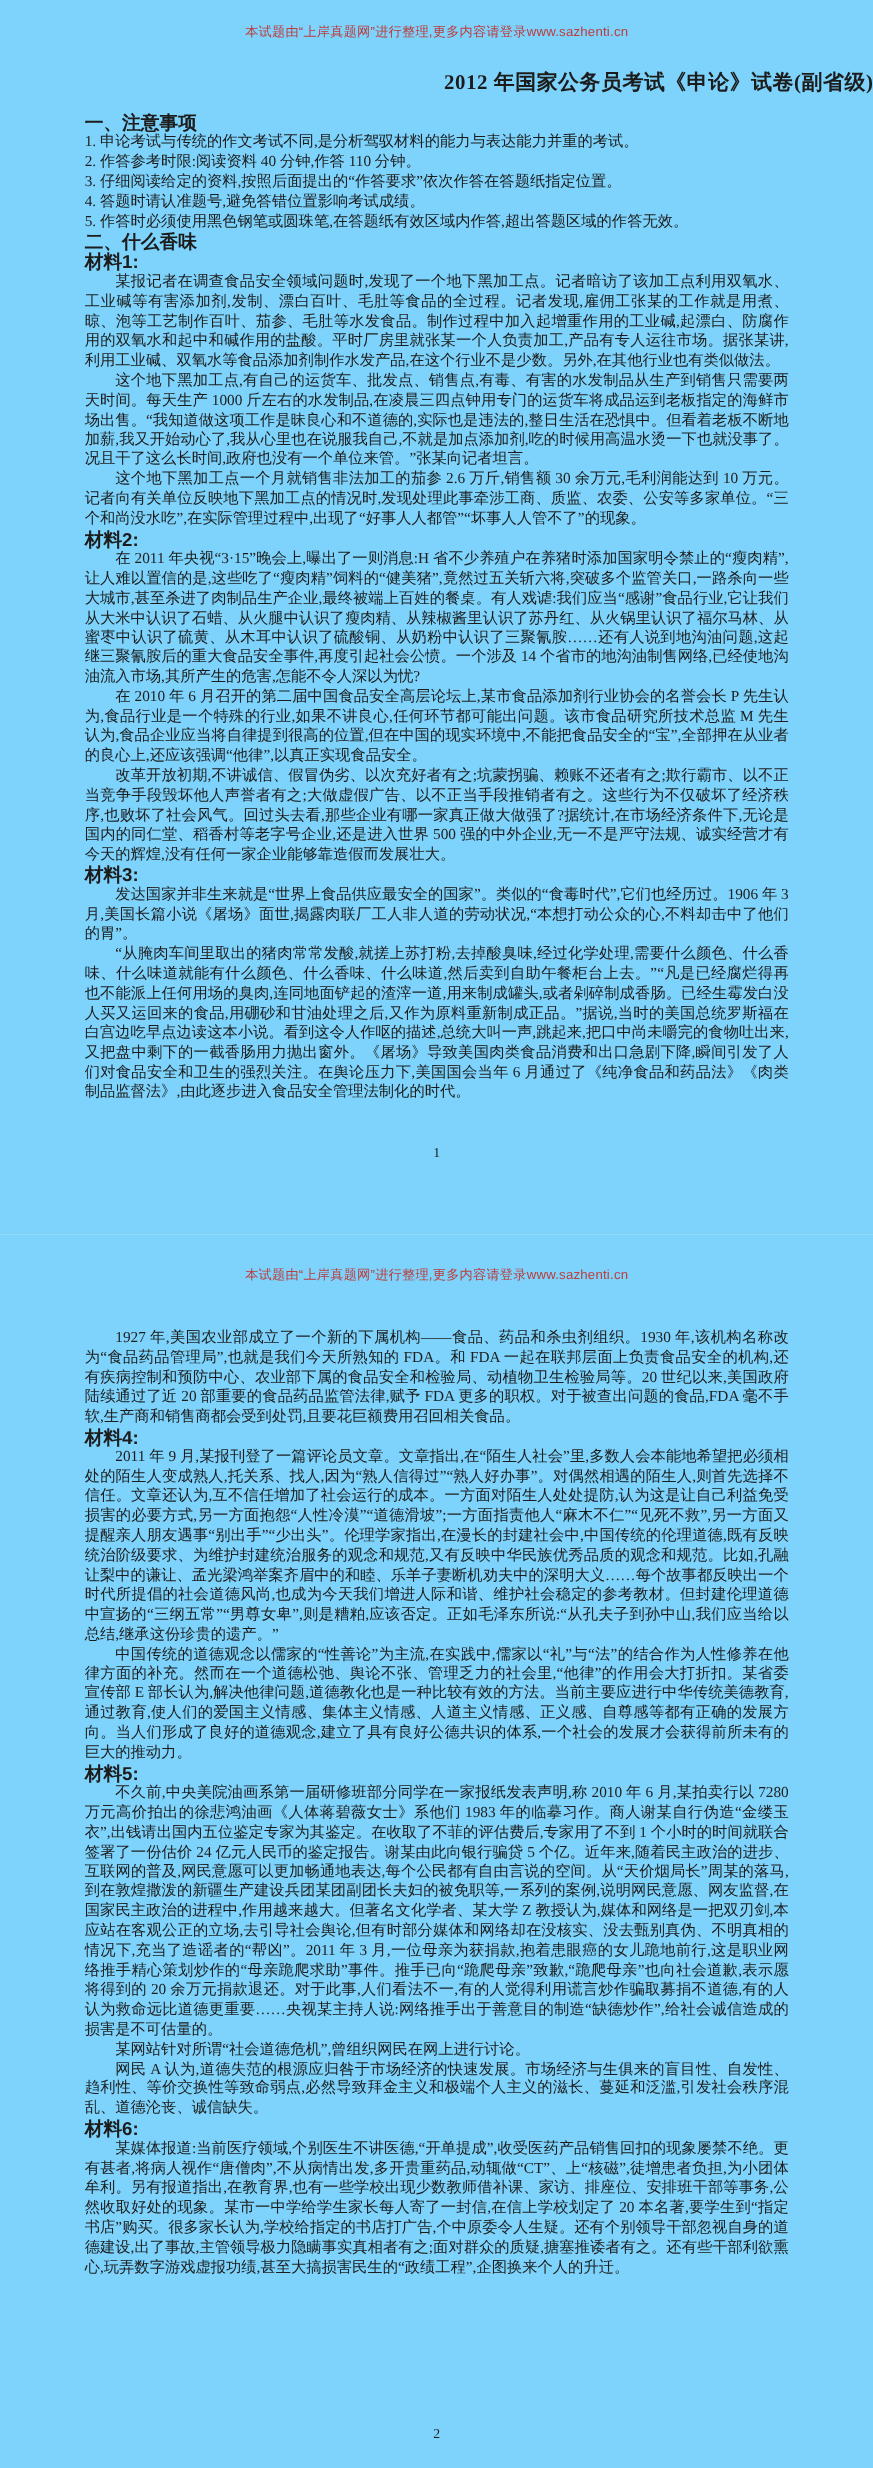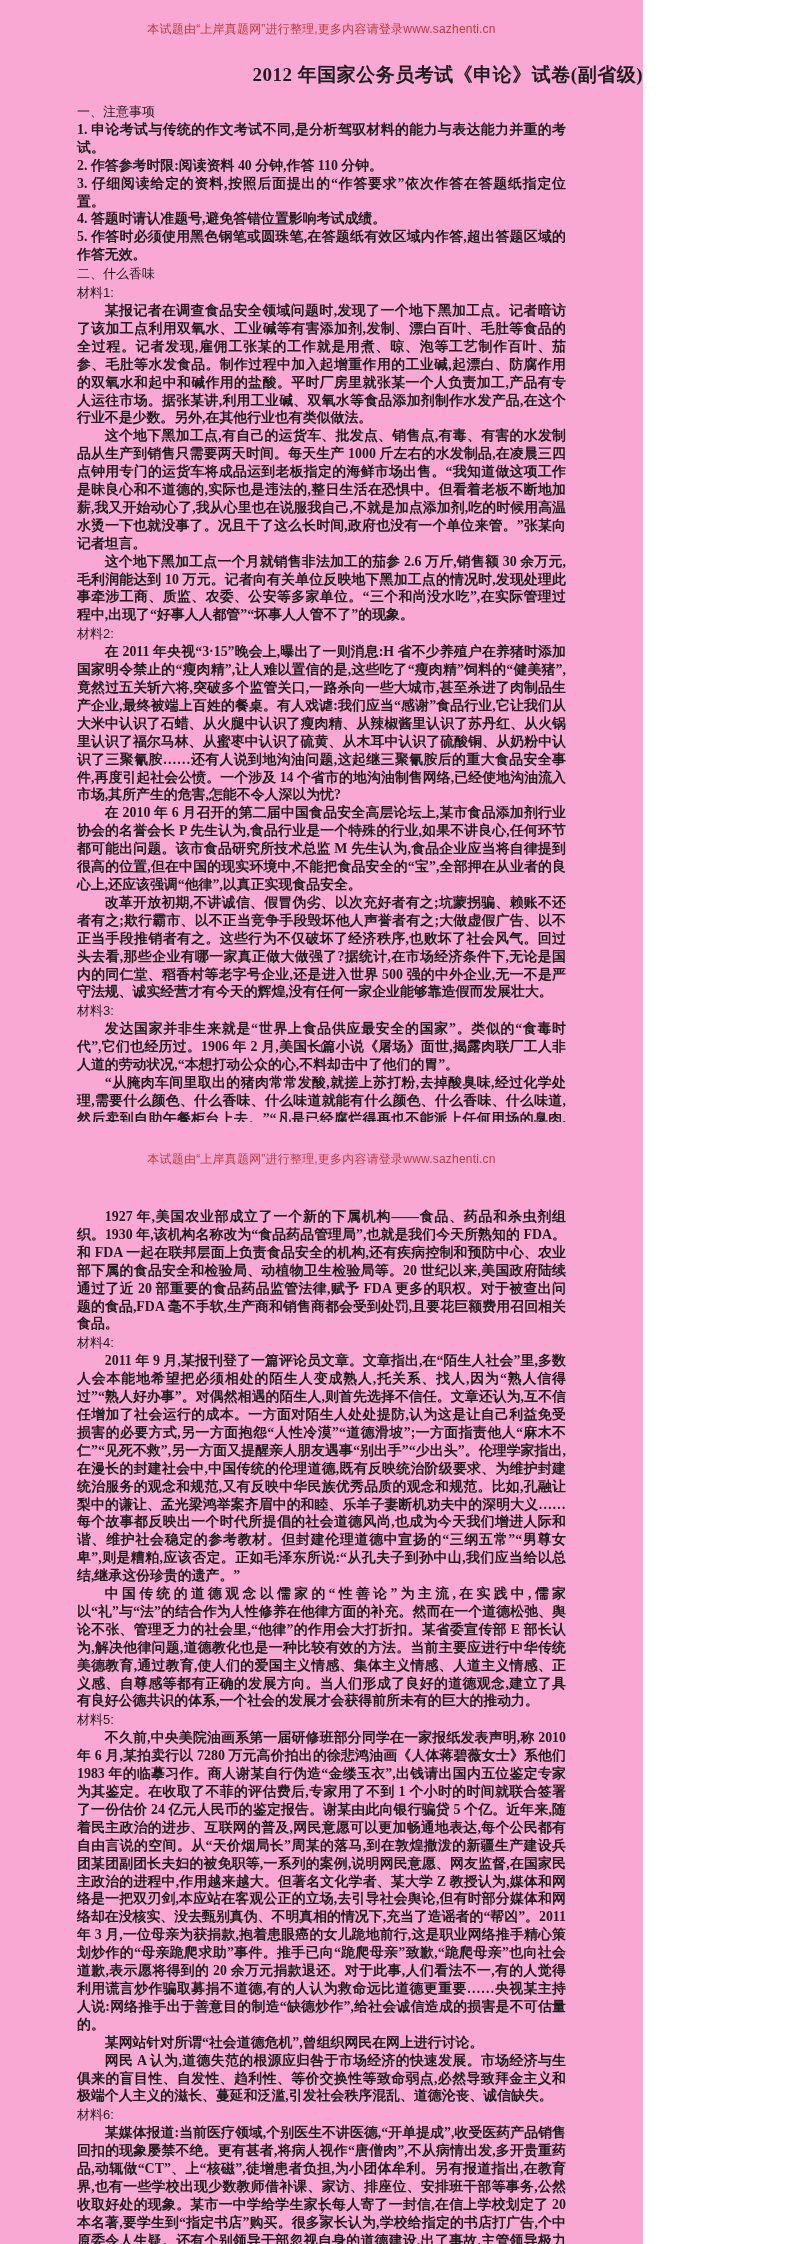--- a/index.html
+++ b/index.html
@@ -4,24 +4,24 @@
 <style>
   html, body { margin:0; padding:0; background:#ffffff; }
   body {
     width:794px;
     font-family:"Liberation Serif","DejaVu Serif",serif;
     color:#1c1c1c;
     -webkit-font-smoothing:antialiased;
   }
   .page {
     position:relative;
-    width:643px;
+    width:794px;
     height:1122px;
     overflow:hidden;
-    background:#f9a8d4;
+    background:#7dd3fc;
   }
   .watermark {
     text-align:center;
     font-family:"Liberation Sans","DejaVu Sans",sans-serif;
     font-size:12px;
     color:#bd3b3a;
     padding-top:21px;
     letter-spacing:0.2px;
   }
   .page-2 .watermark { padding-top:29px; }
@@ -33,26 +33,26 @@
     letter-spacing:0.5px;
   }
   .content {
     margin-top:15px;
     padding:0 77px;
     font-size:13.9px;
     line-height:17.9px;
     text-align:justify;
   }
   .page-2 .content { margin-top:40px; }
-  .content p { margin:0; text-indent:2em;font-weight:bold; }
+  .content p { margin:0; text-indent:2em; }
   .content p.no-indent { text-indent:0; }
   .sec-heading, .mat-label {
     font-family:"Liberation Sans","DejaVu Sans",sans-serif;
-    font-weight:400;
-    font-size:13px;
+    font-weight:700;
+    font-size:17px;
     margin:1px 0 0 0;
     text-indent:0;
   }
   .pagenum {
     position:absolute;
     left:0; right:0;
     text-align:center;
     font-size:12.5px;
     color:#1c1c1c;
   }
@@ -75,21 +75,21 @@
     <div class="sec-heading">二、什么香味</div>
     <div class="mat-label">材料1:</div>
     <p>某报记者在调查食品安全领域问题时,发现了一个地下黑加工点。记者暗访了该加工点利用双氧水、工业碱等有害添加剂,发制、漂白百叶、毛肚等食品的全过程。记者发现,雇佣工张某的工作就是用煮、晾、泡等工艺制作百叶、茄参、毛肚等水发食品。制作过程中加入起增重作用的工业碱,起漂白、防腐作用的双氧水和起中和碱作用的盐酸。平时厂房里就张某一个人负责加工,产品有专人运往市场。据张某讲,利用工业碱、双氧水等食品添加剂制作水发产品,在这个行业不是少数。另外,在其他行业也有类似做法。</p>
     <p>这个地下黑加工点,有自己的运货车、批发点、销售点,有毒、有害的水发制品从生产到销售只需要两天时间。每天生产 1000 斤左右的水发制品,在凌晨三四点钟用专门的运货车将成品运到老板指定的海鲜市场出售。“我知道做这项工作是昧良心和不道德的,实际也是违法的,整日生活在恐惧中。但看着老板不断地加薪,我又开始动心了,我从心里也在说服我自己,不就是加点添加剂,吃的时候用高温水烫一下也就没事了。况且干了这么长时间,政府也没有一个单位来管。”张某向记者坦言。</p>
     <p>这个地下黑加工点一个月就销售非法加工的茄参 2.6 万斤,销售额 30 余万元,毛利润能达到 10 万元。记者向有关单位反映地下黑加工点的情况时,发现处理此事牵涉工商、质监、农委、公安等多家单位。“三个和尚没水吃”,在实际管理过程中,出现了“好事人人都管”“坏事人人管不了”的现象。</p>
     <div class="mat-label">材料2:</div>
     <p>在 2011 年央视“3·15”晚会上,曝出了一则消息:H 省不少养殖户在养猪时添加国家明令禁止的“瘦肉精”,让人难以置信的是,这些吃了“瘦肉精”饲料的“健美猪”,竟然过五关斩六将,突破多个监管关口,一路杀向一些大城市,甚至杀进了肉制品生产企业,最终被端上百姓的餐桌。有人戏谑:我们应当“感谢”食品行业,它让我们从大米中认识了石蜡、从火腿中认识了瘦肉精、从辣椒酱里认识了苏丹红、从火锅里认识了福尔马林、从蜜枣中认识了硫黄、从木耳中认识了硫酸铜、从奶粉中认识了三聚氰胺……还有人说到地沟油问题,这起继三聚氰胺后的重大食品安全事件,再度引起社会公愤。一个涉及 14 个省市的地沟油制售网络,已经使地沟油流入市场,其所产生的危害,怎能不令人深以为忧?</p>
     <p>在 2010 年 6 月召开的第二届中国食品安全高层论坛上,某市食品添加剂行业协会的名誉会长 P 先生认为,食品行业是一个特殊的行业,如果不讲良心,任何环节都可能出问题。该市食品研究所技术总监 M 先生认为,食品企业应当将自律提到很高的位置,但在中国的现实环境中,不能把食品安全的“宝”,全部押在从业者的良心上,还应该强调“他律”,以真正实现食品安全。</p>
     <p>改革开放初期,不讲诚信、假冒伪劣、以次充好者有之;坑蒙拐骗、赖账不还者有之;欺行霸市、以不正当竞争手段毁坏他人声誉者有之;大做虚假广告、以不正当手段推销者有之。这些行为不仅破坏了经济秩序,也败坏了社会风气。回过头去看,那些企业有哪一家真正做大做强了?据统计,在市场经济条件下,无论是国内的同仁堂、稻香村等老字号企业,还是进入世界 500 强的中外企业,无一不是严守法规、诚实经营才有今天的辉煌,没有任何一家企业能够靠造假而发展壮大。</p>
     <div class="mat-label">材料3:</div>
-    <p>发达国家并非生来就是“世界上食品供应最安全的国家”。类似的“食毒时代”,它们也经历过。1906 年 2 月,美国长篇小说《屠场》面世,揭露肉联厂工人非人道的劳动状况,“本想打动公众的心,不料却击中了他们的胃”。</p>
+    <p>发达国家并非生来就是“世界上食品供应最安全的国家”。类似的“食毒时代”,它们也经历过。1906 年 3 月,美国长篇小说《屠场》面世,揭露肉联厂工人非人道的劳动状况,“本想打动公众的心,不料却击中了他们的胃”。</p>
     <p>“从腌肉车间里取出的猪肉常常发酸,就搓上苏打粉,去掉酸臭味,经过化学处理,需要什么颜色、什么香味、什么味道就能有什么颜色、什么香味、什么味道,然后卖到自助午餐柜台上去。”“凡是已经腐烂得再也不能派上任何用场的臭肉,连同地面铲起的渣滓一道,用来制成罐头,或者剁碎制成香肠。已经生霉发白没人买又运回来的食品,用硼砂和甘油处理之后,又作为原料重新制成正品。”据说,当时的美国总统罗斯福在白宫边吃早点边读这本小说。看到这令人作呕的描述,总统大叫一声,跳起来,把口中尚未嚼完的食物吐出来,又把盘中剩下的一截香肠用力抛出窗外。《屠场》导致美国肉类食品消费和出口急剧下降,瞬间引发了人们对食品安全和卫生的强烈关注。在舆论压力下,美国国会当年 6 月通过了《纯净食品和药品法》《肉类制品监督法》,由此逐步进入食品安全管理法制化的时代。</p>
   </div>
   <div class="pagenum">1</div>
 </div>
 
 <div class="page page-2">
   <div class="watermark">本试题由“上岸真题网”进行整理,更多内容请登录www.sazhenti.cn</div>
   <div class="content">
     <p>1927 年,美国农业部成立了一个新的下属机构——食品、药品和杀虫剂组织。1930 年,该机构名称改为“食品药品管理局”,也就是我们今天所熟知的 FDA。和 FDA 一起在联邦层面上负责食品安全的机构,还有疾病控制和预防中心、农业部下属的食品安全和检验局、动植物卫生检验局等。20 世纪以来,美国政府陆续通过了近 20 部重要的食品药品监管法律,赋予 FDA 更多的职权。对于被查出问题的食品,FDA 毫不手软,生产商和销售商都会受到处罚,且要花巨额费用召回相关食品。</p>
     <div class="mat-label">材料4:</div>

